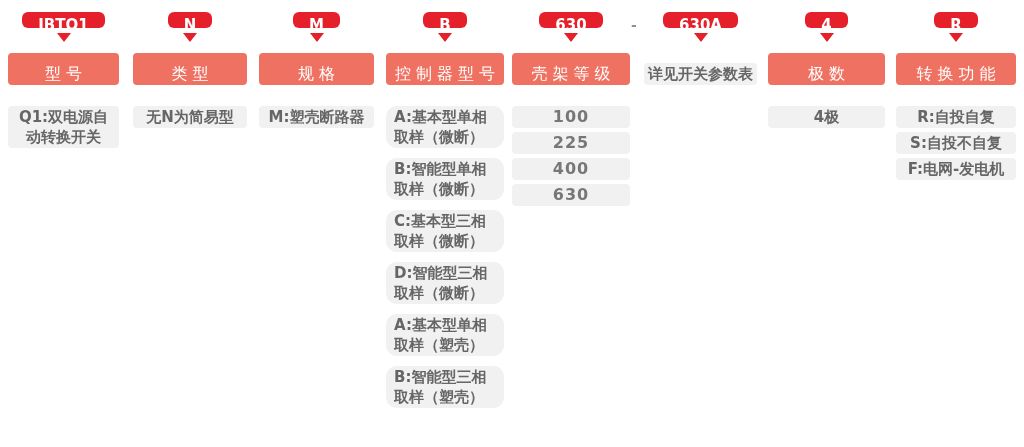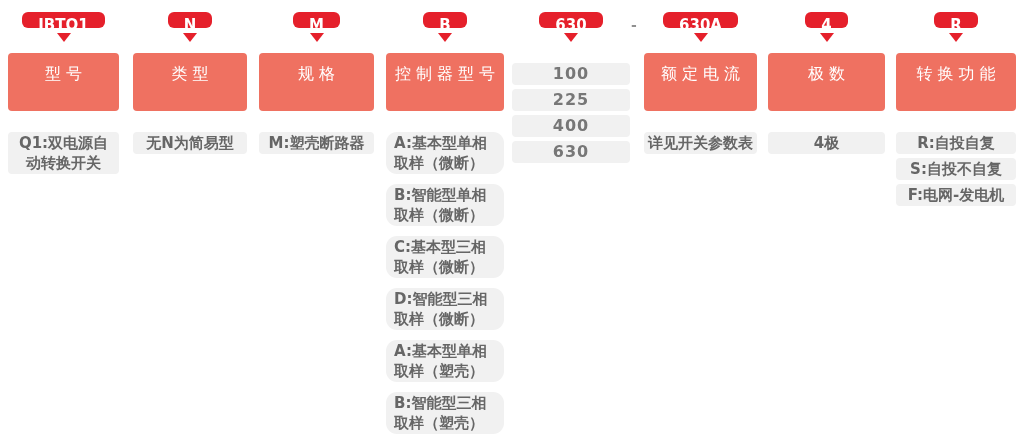--- a/index.html
+++ b/index.html
@@ -34,21 +34,21 @@
   .tri {
     margin-top: 5px;
     width: 0;
     height: 0;
     border-left: 7px solid transparent;
     border-right: 7px solid transparent;
     border-top: 9px solid var(--red, #e5202b);
   }
   .header {
     margin-top: 11px;
-    height: 58px;
+    height: 32px;
     line-height: 42px;
     width: 100%;
     box-sizing: border-box;
     background: var(--orange, #ef7161);
     color: #ffffff;
     font-size: 16px;
     text-align: center;
     letter-spacing: 5px;
     text-indent: 5px;
     border-radius: 4px;
@@ -136,31 +136,31 @@
 取样（微断）</div>
         <div class="option two-line">A:基本型单相
 取样（塑壳）</div>
         <div class="option two-line">B:智能型三相
 取样（塑壳）</div>
       </div>
   </div>
     <div class="col" style="left: 512px; width: 118px;">
     <div class="badge">630</div>
     <div class="tri"></div>
+    <div class="header">壳架等级</div>
     <div class="options">
         <div class="option num">100</div>
         <div class="option num">225</div>
         <div class="option num">400</div>
         <div class="option num">630</div>
       </div>
   </div>
     <div class="col" style="left: 644px; width: 113px;">
     <div class="badge">630A</div>
     <div class="tri"></div>
-    <div class="header">额定电流</div>
     <div class="options">
         <div class="option">详见开关参数表</div>
       </div>
   </div>
     <div class="col" style="left: 768px; width: 117px;">
     <div class="badge">4</div>
     <div class="tri"></div>
     <div class="header">极数</div>
     <div class="options">
         <div class="option">4极</div>

